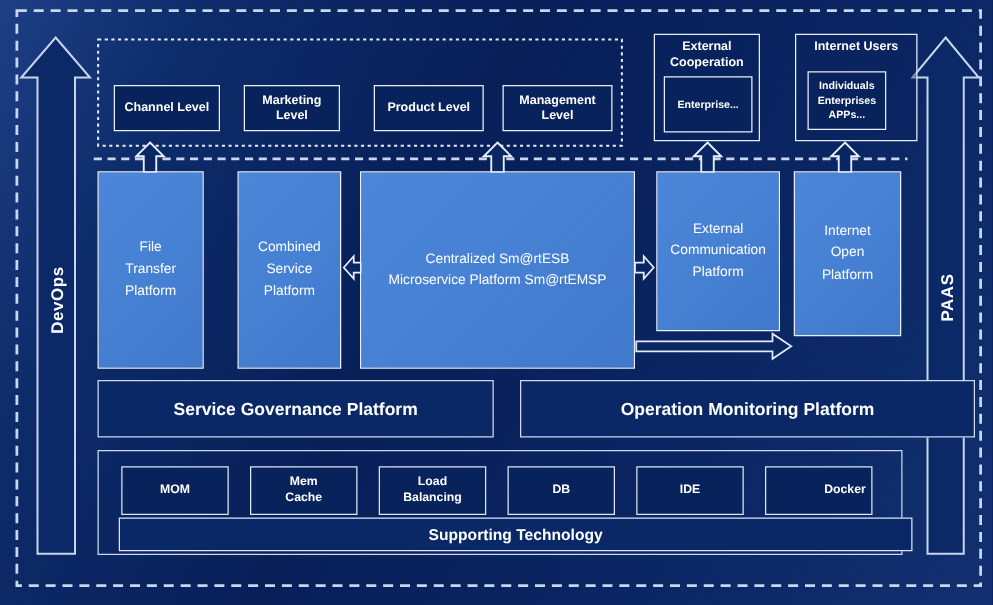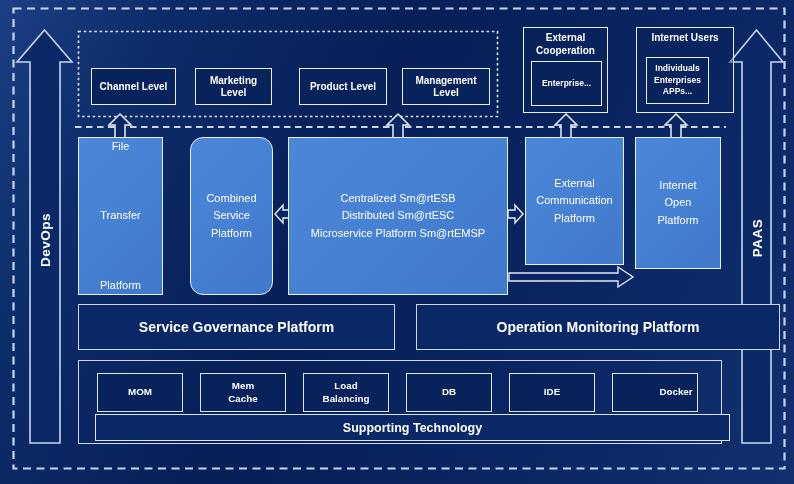--- a/index.html
+++ b/index.html
@@ -72,35 +72,34 @@
 
   <div class="abs box coop" style="left:636px;top:27px;width:98px;height:86px;">
     <div class="coop-title" style="text-align:center;">Internet Users</div>
     <div class="abs coop-inner flexc" style="left:9px;top:29px;width:63px;height:47px;">
       <div>Individuals</div>
       <div>Enterprises</div>
       <div>APPs...</div>
     </div>
   </div>
 
-  <div class="abs box plat flexc" style="left:78px;top:137px;width:85px;height:158px;justify-content:space-between;">
+  <div class="abs box plat flexc" style="left:78px;top:137px;width:85px;height:158px;">
     <div>File</div>
     <div>Transfer</div>
     <div>Platform</div>
   </div>
 
-  <div class="abs box plat flexc" style="left:190px;top:137px;width:83px;height:158px;border-radius:13px;">
+  <div class="abs box plat flexc" style="left:190px;top:137px;width:83px;height:158px;">
     <div>Combined</div>
     <div>Service</div>
     <div>Platform</div>
   </div>
 
   <div class="abs box plat flexc" style="left:288px;top:137px;width:220px;height:158px;">
     <div>Centralized Sm@rtESB</div>
-    <div>Distributed Sm@rtESC</div>
     <div>Microservice Platform Sm@rtEMSP</div>
   </div>
 
   <div class="abs box plat flexc" style="left:525px;top:137px;width:99px;height:128px;">
     <div>External</div>
     <div>Communication</div>
     <div>Platform</div>
   </div>
 
   <div class="abs box plat flexc" style="left:635px;top:137px;width:86px;height:132px;">

